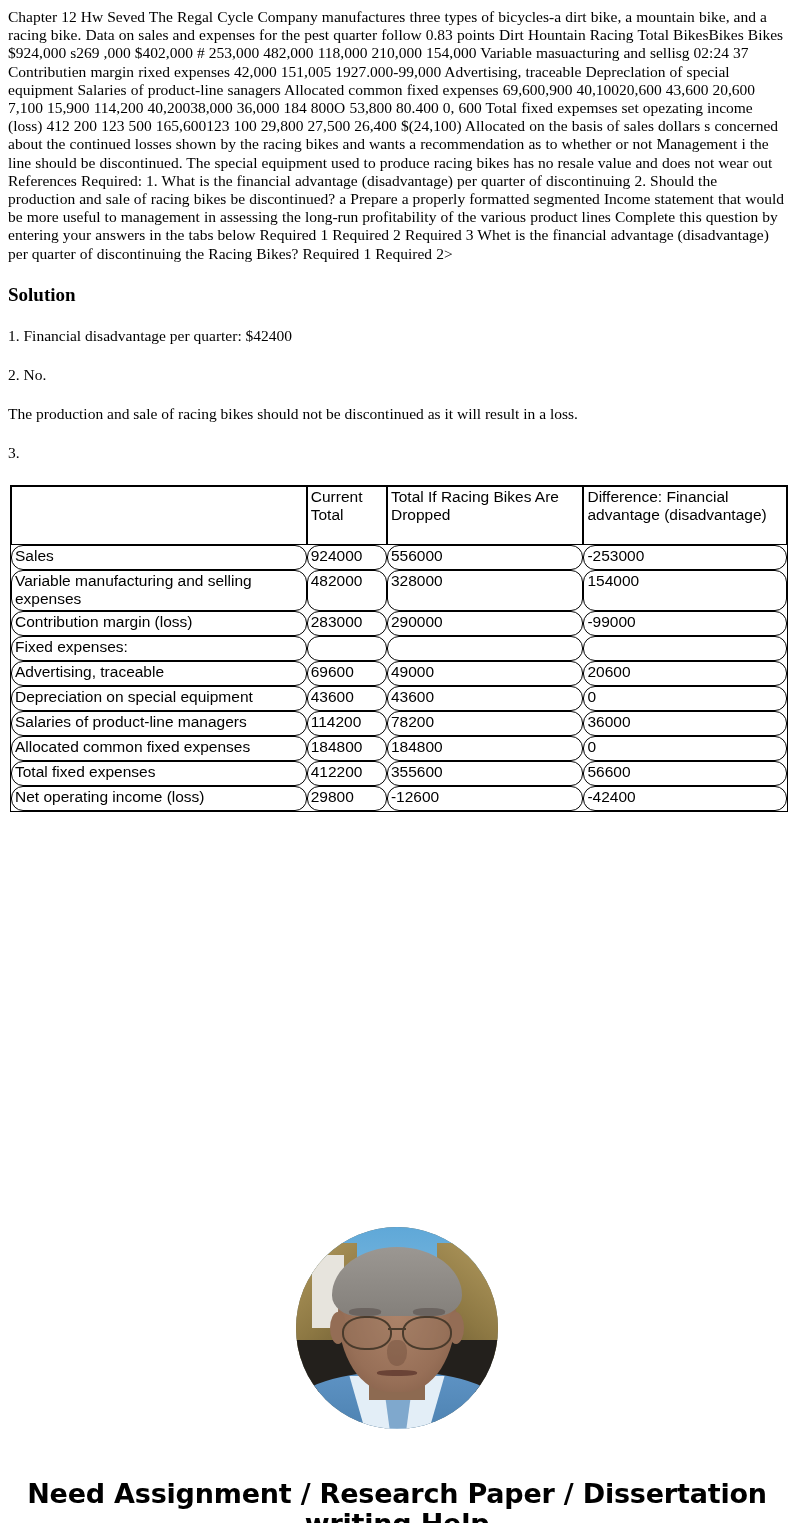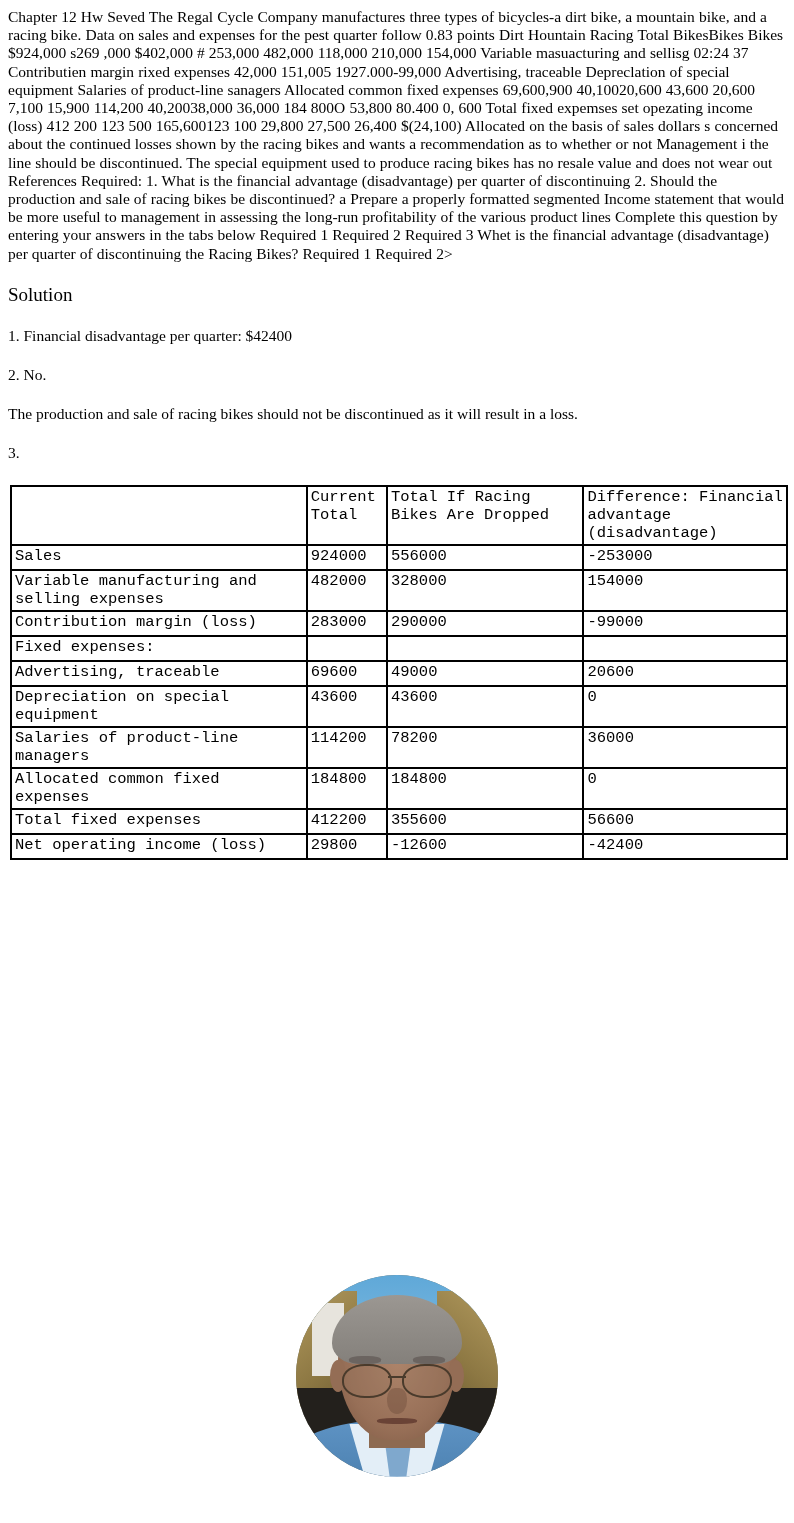--- a/index.html
+++ b/index.html
@@ -25,21 +25,21 @@
     font-size: 15.5px;
     line-height: 18.2px;
     text-align: left;
     margin: 0 0 0 0;
     word-spacing: 0.2px;
   }
 
   
   .solution-heading {
     font-size: 19px;
-    font-weight: normal;
+    font-weight: bold;
     margin: 22px 0 0 0;
     line-height: 1.1;
   }
   .sol-para {
     font-size: 15.5px;
     line-height: 18px;
     margin: 21px 0 0 0;
   }
 
   
@@ -54,33 +54,33 @@
   }
   .compare-table td,
   .compare-table th {
     border: 1px solid #000;
     font-size: 15.5px;
     line-height: 18px;
     font-weight: normal;
     text-align: left;
     vertical-align: top;
     padding: 1px 3px 2px 3px;
-    font-family: Liberation Mono, monospace;
+    font-family: Liberation Sans, sans-serif;
     overflow: hidden;
   }
   .compare-table thead td {
     vertical-align: top;
   }
   .col-label  { width: 295px; }
   .col-cur    { width: 80px; }
   .col-drop   { width: 196px; }
   .col-diff   { width: 203px; }
 
   .hdr-row td { height: 54px; }
-  .body-row td { height: 20px; }
+  .body-row td { height: 20px; border-radius: 12px; }
 
   
   .avatar-wrap {
     margin-top: 415px;
     display: flex;
     justify-content: center;
   }
   .avatar {
     width: 202px;
     height: 202px;

